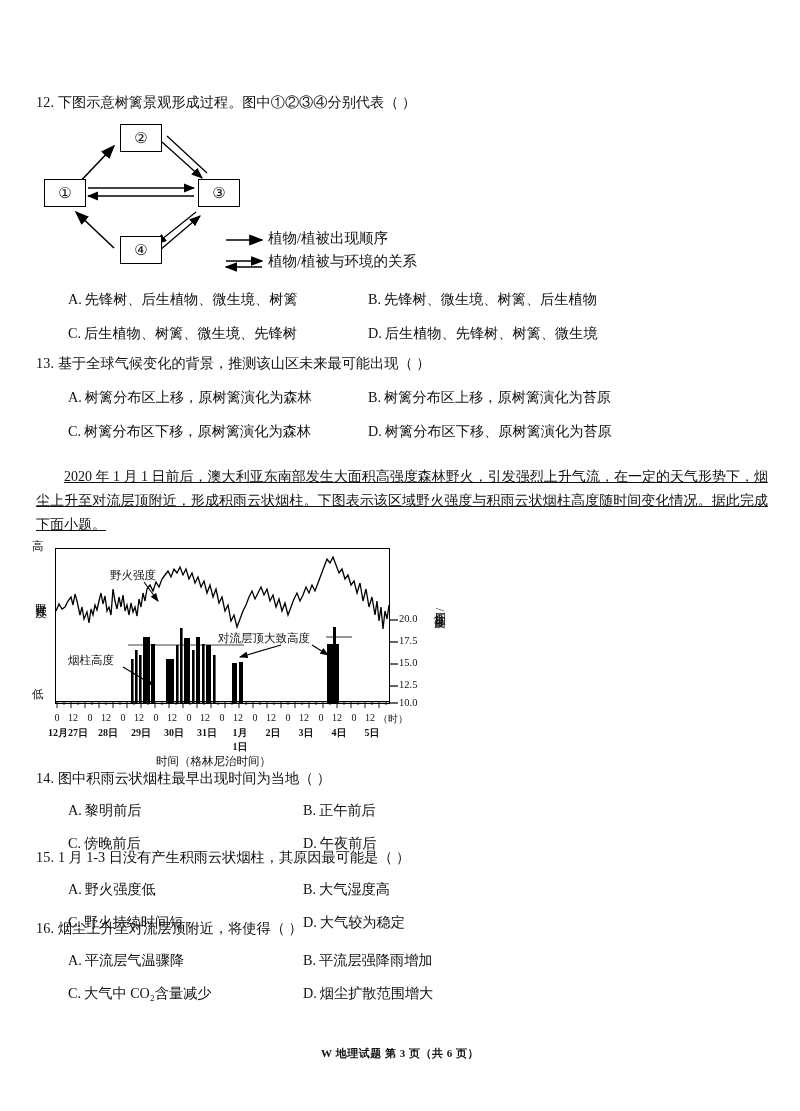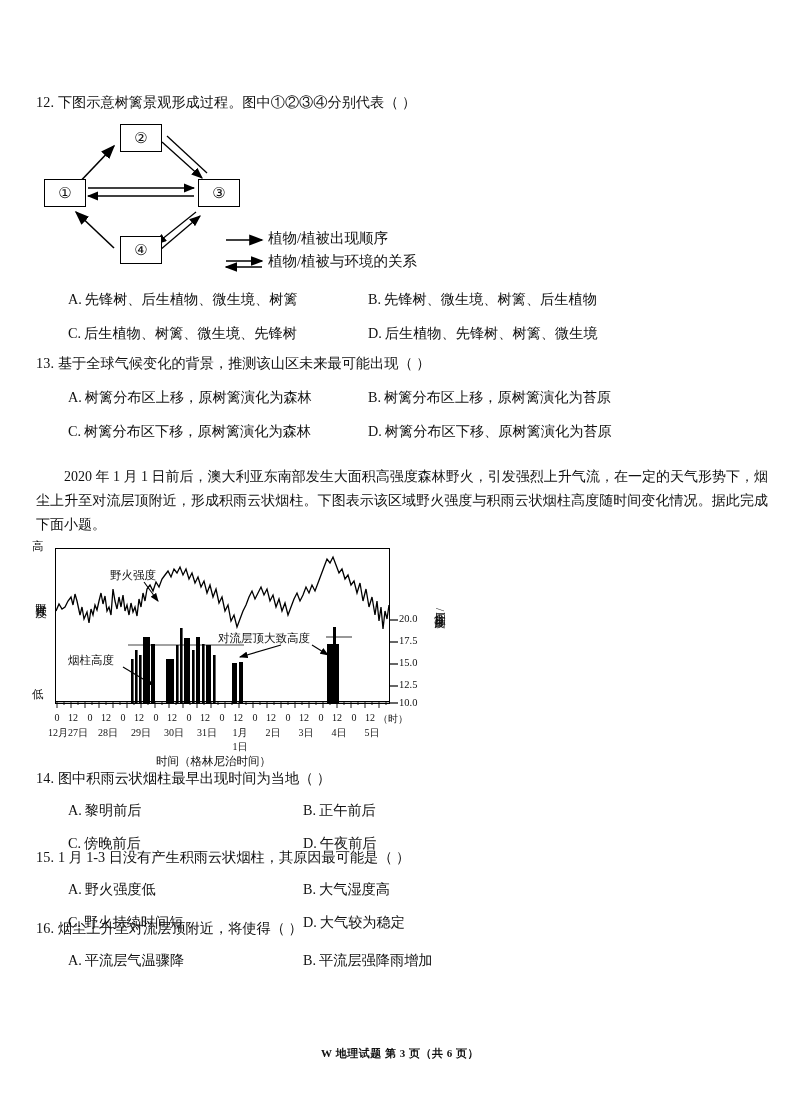--- a/index.html
+++ b/index.html
@@ -106,20 +106,21 @@
     position: absolute;
     font-size: 10px;
     white-space: nowrap;
     text-align: center;
   }
   .xdate {
     position: absolute;
     font-size: 10px;
     white-space: nowrap;
     text-align: center;
+    font-weight: bold;
   }
   .annot {
     position: absolute;
     font-size: 11.5px;
     white-space: nowrap;
   }
   .xaxis-title {
     position: absolute;
     font-size: 11.5px;
     white-space: nowrap;
@@ -202,21 +203,21 @@
     <div class="opts" style="margin-top:12px;">
       <div class="optrow cols2w">
         <span class="opt"><span class="opt-lab">A.</span><span>树篱分布区上移，原树篱演化为森林</span></span><span class="opt"><span class="opt-lab">B.</span><span>树篱分布区上移，原树篱演化为苔原</span></span>
       </div>
       <div class="optrow cols2w" style="margin-top:12px;">
         <span class="opt"><span class="opt-lab">C.</span><span>树篱分布区下移，原树篱演化为森林</span></span><span class="opt"><span class="opt-lab">D.</span><span>树篱分布区下移、原树篱演化为苔原</span></span>
       </div>
     </div>
   </div>
 
-  <div class="para" style="top:465px;">2020 年 1 月 1 日前后，澳大利亚东南部发生大面积高强度森林野火，引发强烈上升气流，在一定的天气形势下，烟尘上升至对流层顶附近，形成积雨云状烟柱。下图表示该区域野火强度与积雨云状烟柱高度随时间变化情况。据此完成下面小题。</div>
+  <div class="para" style="top:465px;text-decoration:underline;">2020 年 1 月 1 日前后，澳大利亚东南部发生大面积高强度森林野火，引发强烈上升气流，在一定的天气形势下，烟尘上升至对流层顶附近，形成积雨云状烟柱。下图表示该区域野火强度与积雨云状烟柱高度随时间变化情况。据此完成下面小题。</div>
 
   <div class="chart-wrap">
 
     <div class="axis-cap" style="left:4px; top:1px;">高</div>
     <div class="axis-cap" style="left:4px; top:149px;">低</div>
     <div class="vlabel" style="left:5px; top:56px;">野火强度</div>
 
     <div class="vlabel" style="left:404px; top:66px;">烟柱高度/km</div>
 
     <div class="ytick" style="left:371px; top:75px;">20.0</div>
@@ -415,18 +416,21 @@
 
   <div class="qblock" style="top:918px;">
     <div class="qstem">
       <span class="qnum">16.</span>
       <span>烟尘上升至对流层顶附近，将使得（   ）</span>
     </div>
     <div class="opts" style="margin-top:10px;">
       <div class="optrow cols2">
         <span class="opt"><span class="opt-lab">A.</span><span>平流层气温骤降</span></span><span class="opt"><span class="opt-lab">B.</span><span>平流层强降雨增加</span></span>
       </div>
+      <div class="optrow cols2" style="margin-top:11px;">
+        <span class="opt"><span class="opt-lab">C.</span><span>大气中 CO₂含量减少</span></span><span class="opt"><span class="opt-lab">D.</span><span>烟尘扩散范围增大</span></span>
+      </div>
     </div>
   </div>
 
   <div class="footer">W 地理试题 第 3 页（共 6 页）</div>
 
 </div>
 
 </body></html>

